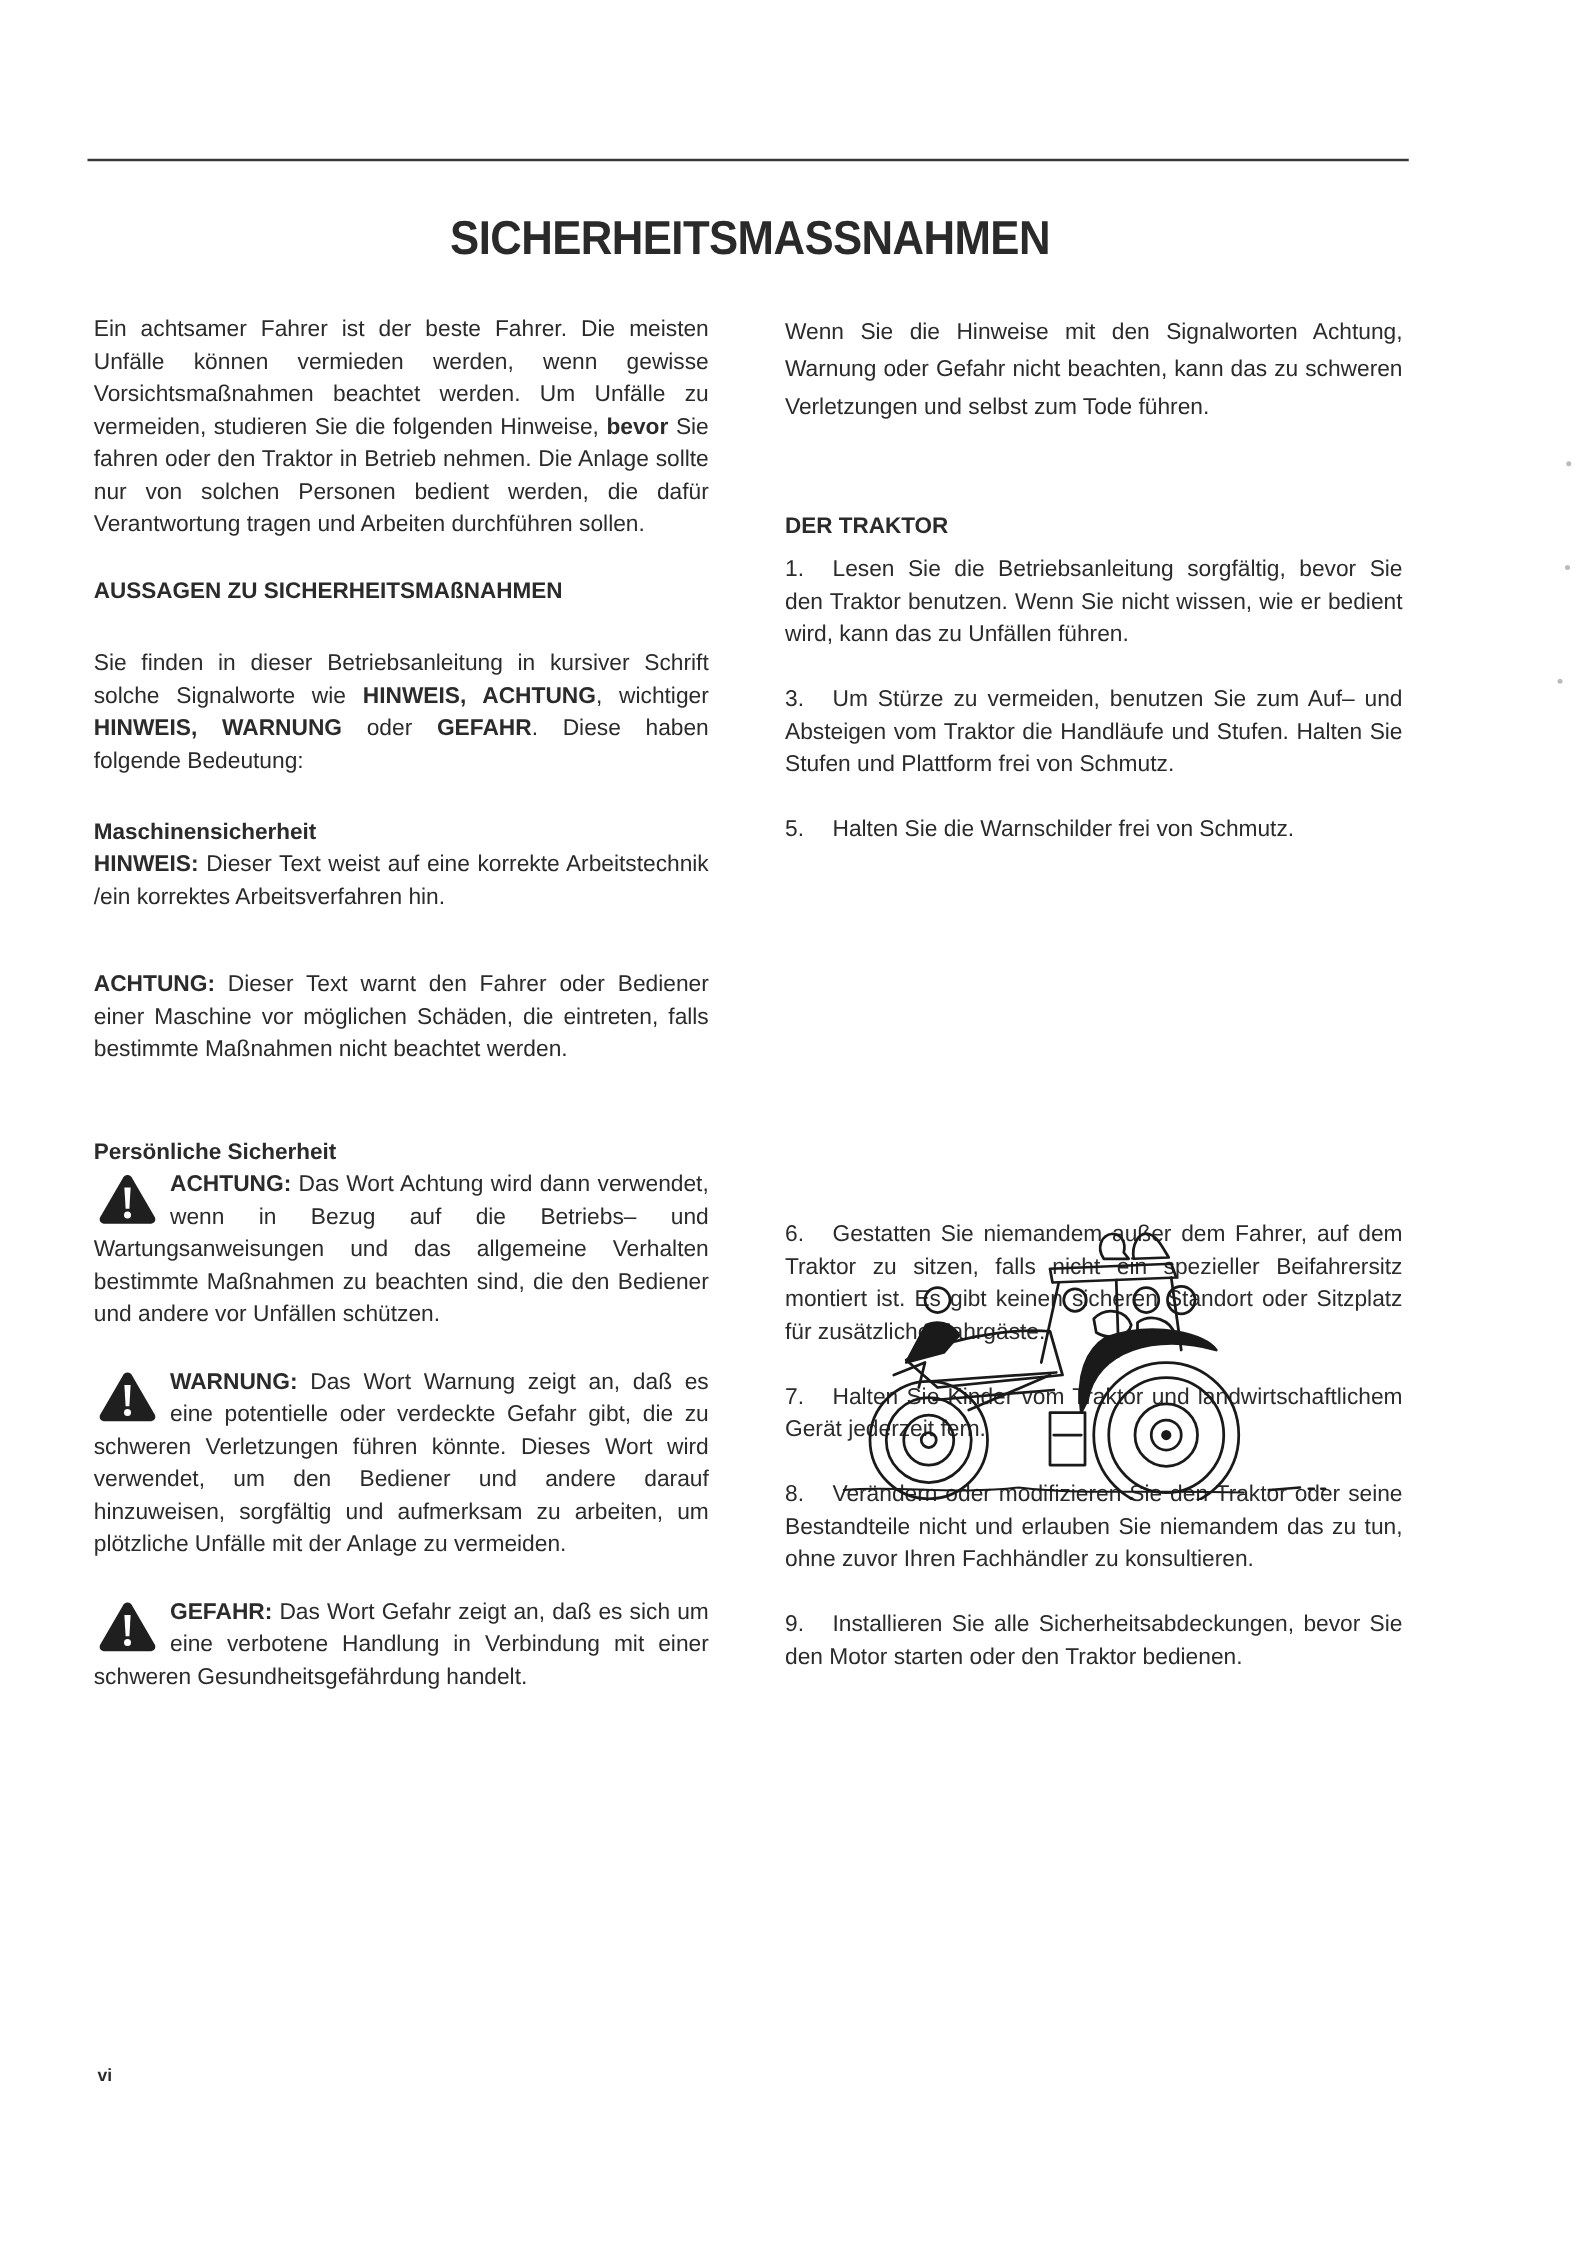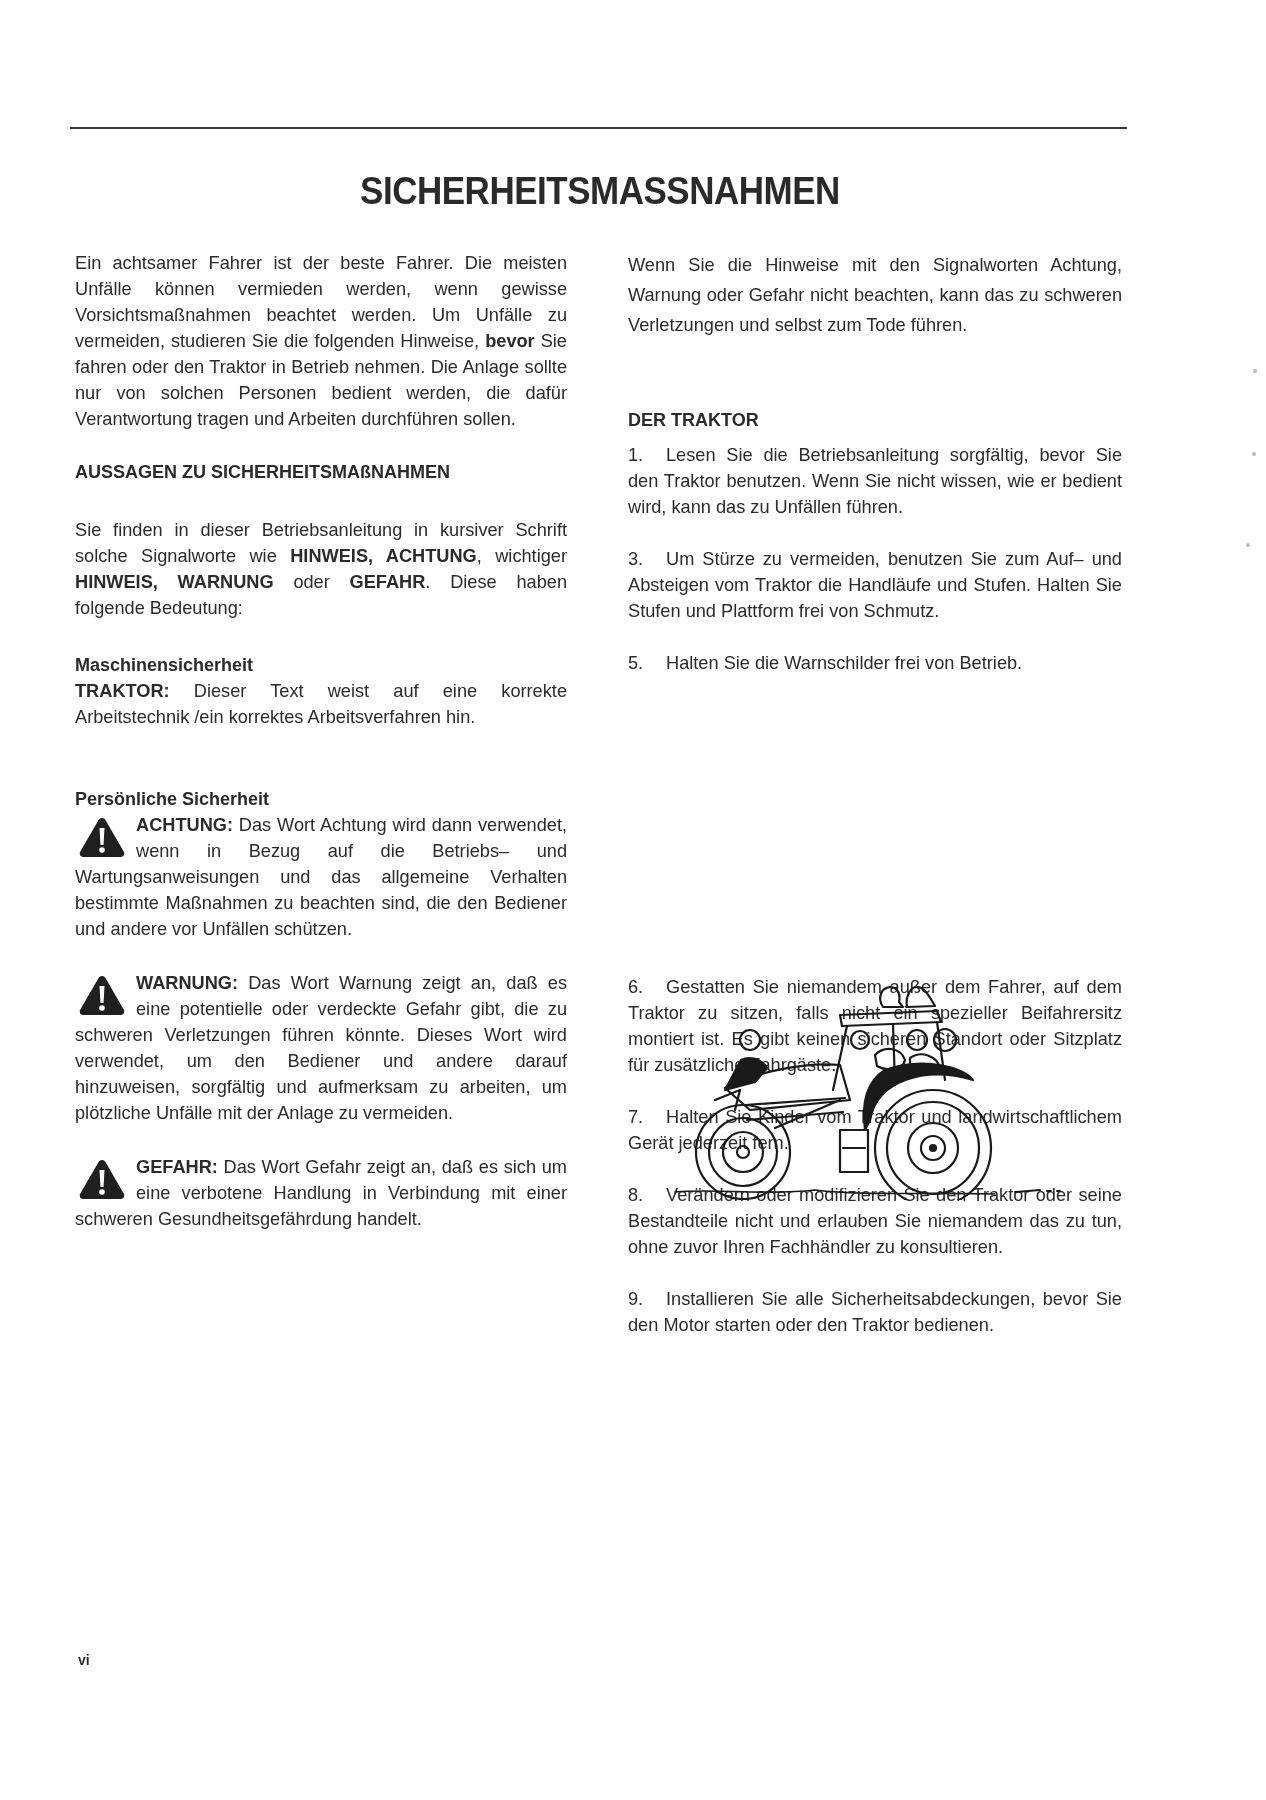--- a/index.html
+++ b/index.html
@@ -42,24 +42,28 @@
   <p style="margin-top:32px;">
     <span>Sie finden in dieser Betriebsanleitung in kursiver Schrift solche Signalworte wie</span>
     <span class="b">HINWEIS, ACHTUNG</span><span>, wichtiger</span>
     <span class="b">HINWEIS, WARNUNG</span>
     <span>oder</span>
     <span class="b">GEFAHR</span><span>. Diese haben folgende Bedeutung:</span>
   </p>
 
   <div class="heading" style="margin-top:31px;">Maschinensicherheit</div>
   <p>
-    <span class="b">TRAKTOR:</span>
+    <span class="b">HINWEIS:</span>
     <span class="i">Dieser Text weist auf eine korrekte Arbeitstechnik /ein korrektes Arbeitsverfahren hin.</span>
   </p>
 
+  <p style="margin-top:44px;">
+    <span class="b">ACHTUNG:</span>
+    <span class="i">Dieser Text warnt den Fahrer oder Bediener einer Maschine vor möglichen Schäden, die eintreten, falls bestimmte Maßnahmen nicht beachtet werden.</span>
+  </p>
 
 
   <div class="heading" style="margin-top:56px;">Persönliche Sicherheit</div>
 
   <p class="warn">
     <svg class="warn-icon" viewBox="0 0 48 42">
       <path d="M24 2 C26 2 27 3 28 5 L46 36 C47 39 45 41 42 41 L6 41 C3 41 1 39 2 36 L20 5 C21 3 22 2 24 2 Z" fill="#1f1f1f"></path>
       <path d="M21.5 12 L26.5 12 L25.5 29 L22.5 29 Z" fill="#fff"></path>
       <circle cx="24" cy="34" r="2.8" fill="#fff"></circle>
     </svg>
@@ -88,21 +92,21 @@
   </p>
 </div>
 
 <div class="col col-right">
   <p class="i" style="line-height:30px;">Wenn Sie die Hinweise mit den Signalworten Achtung, Warnung oder Gefahr nicht beachten, kann das zu schweren Verletzungen und selbst zum Tode führen.</p>
 
   <div class="heading" style="margin-top:67px;">DER TRAKTOR</div>
 
   <p style="margin-top:9px;"><span class="num">1.</span><span>Lesen Sie die Betriebsanleitung sorgfältig, bevor Sie den Traktor benutzen. Wenn Sie nicht wissen, wie er bedient wird, kann das zu Unfällen führen.</span></p>
   <p style="margin-top:26px;"><span class="num">3.</span><span>Um Stürze zu vermeiden, benutzen Sie zum Auf– und Absteigen vom Traktor die Handläufe und Stufen. Halten Sie Stufen und Plattform frei von Schmutz.</span></p>
-  <p style="margin-top:26px;"><span class="num">5.</span><span>Halten Sie die Warnschilder frei von Betrieb.</span></p>
+  <p style="margin-top:26px;"><span class="num">5.</span><span>Halten Sie die Warnschilder frei von Schmutz.</span></p>
 
   <div style="height:298px;"></div>
 
   <p><span class="num">6.</span><span>Gestatten Sie niemandem außer dem Fahrer, auf dem Traktor zu sitzen, falls nicht ein spezieller Beifahrersitz montiert ist. Es gibt keinen sicheren Standort oder Sitzplatz für zusätzliche Fahrgäste.</span></p>
   <p style="margin-top:26px;"><span class="num">7.</span><span>Halten Sie Kinder vom Traktor und landwirtschaftlichem Gerät jederzeit fern.</span></p>
   <p style="margin-top:26px;"><span class="num">8.</span><span>Verändern oder modifizieren Sie den Traktor oder seine Bestandteile nicht und erlauben Sie niemandem das zu tun, ohne zuvor Ihren Fachhändler zu konsultieren.</span></p>
   <p style="margin-top:26px;"><span class="num">9.</span><span>Installieren Sie alle Sicherheitsabdeckungen, bevor Sie den Motor starten oder den Traktor bedienen.</span></p>
 </div>
 
 <svg class="tractor" viewBox="0 0 470 240" fill="none" stroke="#1a1a1a" stroke-width="2.2" stroke-linecap="round" stroke-linejoin="round">

